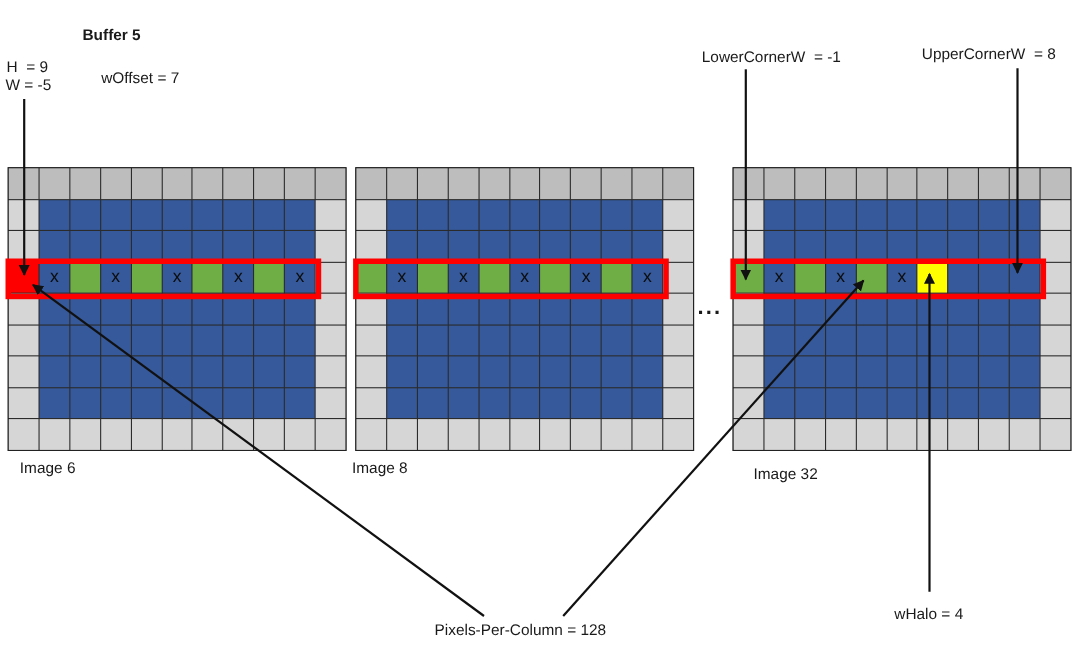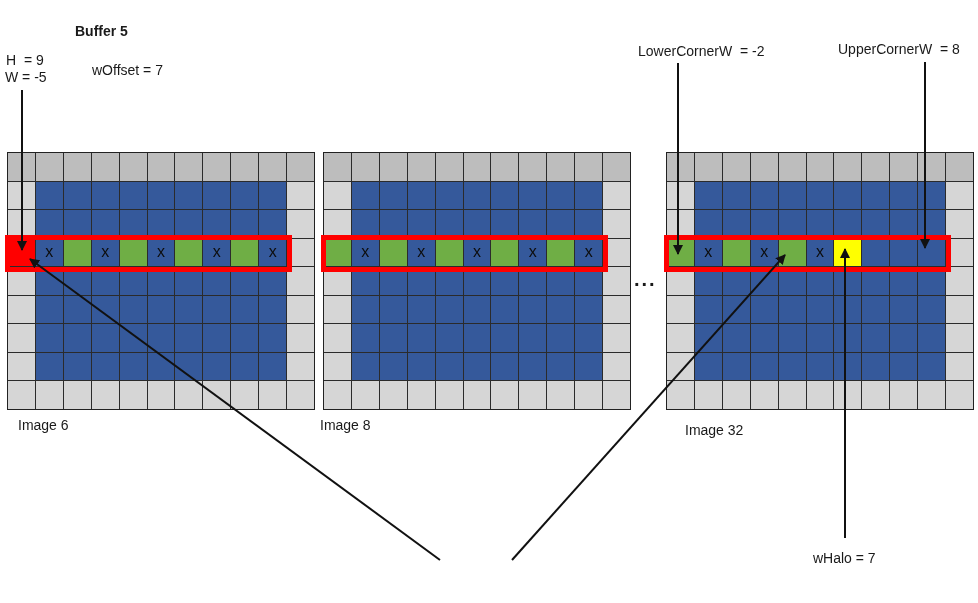--- a/index.html
+++ b/index.html
@@ -29,26 +29,27 @@
 <body>
 
 <div id="stage">
 
   <div class="lbl bold" style="left:75px;top:23px;">Buffer 5</div>
 
   <div class="lbl" style="left:6px;top:52px;">H  = 9</div>
   <div class="lbl" style="left:5px;top:69px;">W = -5</div>
   <div class="lbl" style="left:92px;top:62px;">wOffset = 7</div>
 
-  <div class="lbl" style="left:638px;top:43px;">LowerCornerW  = -2</div>
+  <div class="lbl" style="left:638px;top:43px;">LowerCornerW  = -1</div>
   <div class="lbl" style="left:838px;top:41px;">UpperCornerW  = 8</div>
 
   <div class="dots" style="left:634px;top:268px;">...</div>
 
-  <div class="lbl" style="left:813px;top:550px;">wHalo = 7</div>
+  <div class="lbl" style="left:395px;top:564px;">Pixels-Per-Column = 128</div>
+  <div class="lbl" style="left:813px;top:550px;">wHalo = 4</div>
 
   <div id="grids">
       <div class="pixel-grid" style="left: 7px;">
         <div class="cell" style="background: rgb(189, 189, 189);"></div>
         <div class="cell" style="background: rgb(189, 189, 189);"></div>
         <div class="cell" style="background: rgb(189, 189, 189);"></div>
         <div class="cell" style="background: rgb(189, 189, 189);"></div>
         <div class="cell" style="background: rgb(189, 189, 189);"></div>
         <div class="cell" style="background: rgb(189, 189, 189);"></div>
         <div class="cell" style="background: rgb(189, 189, 189);"></div>

